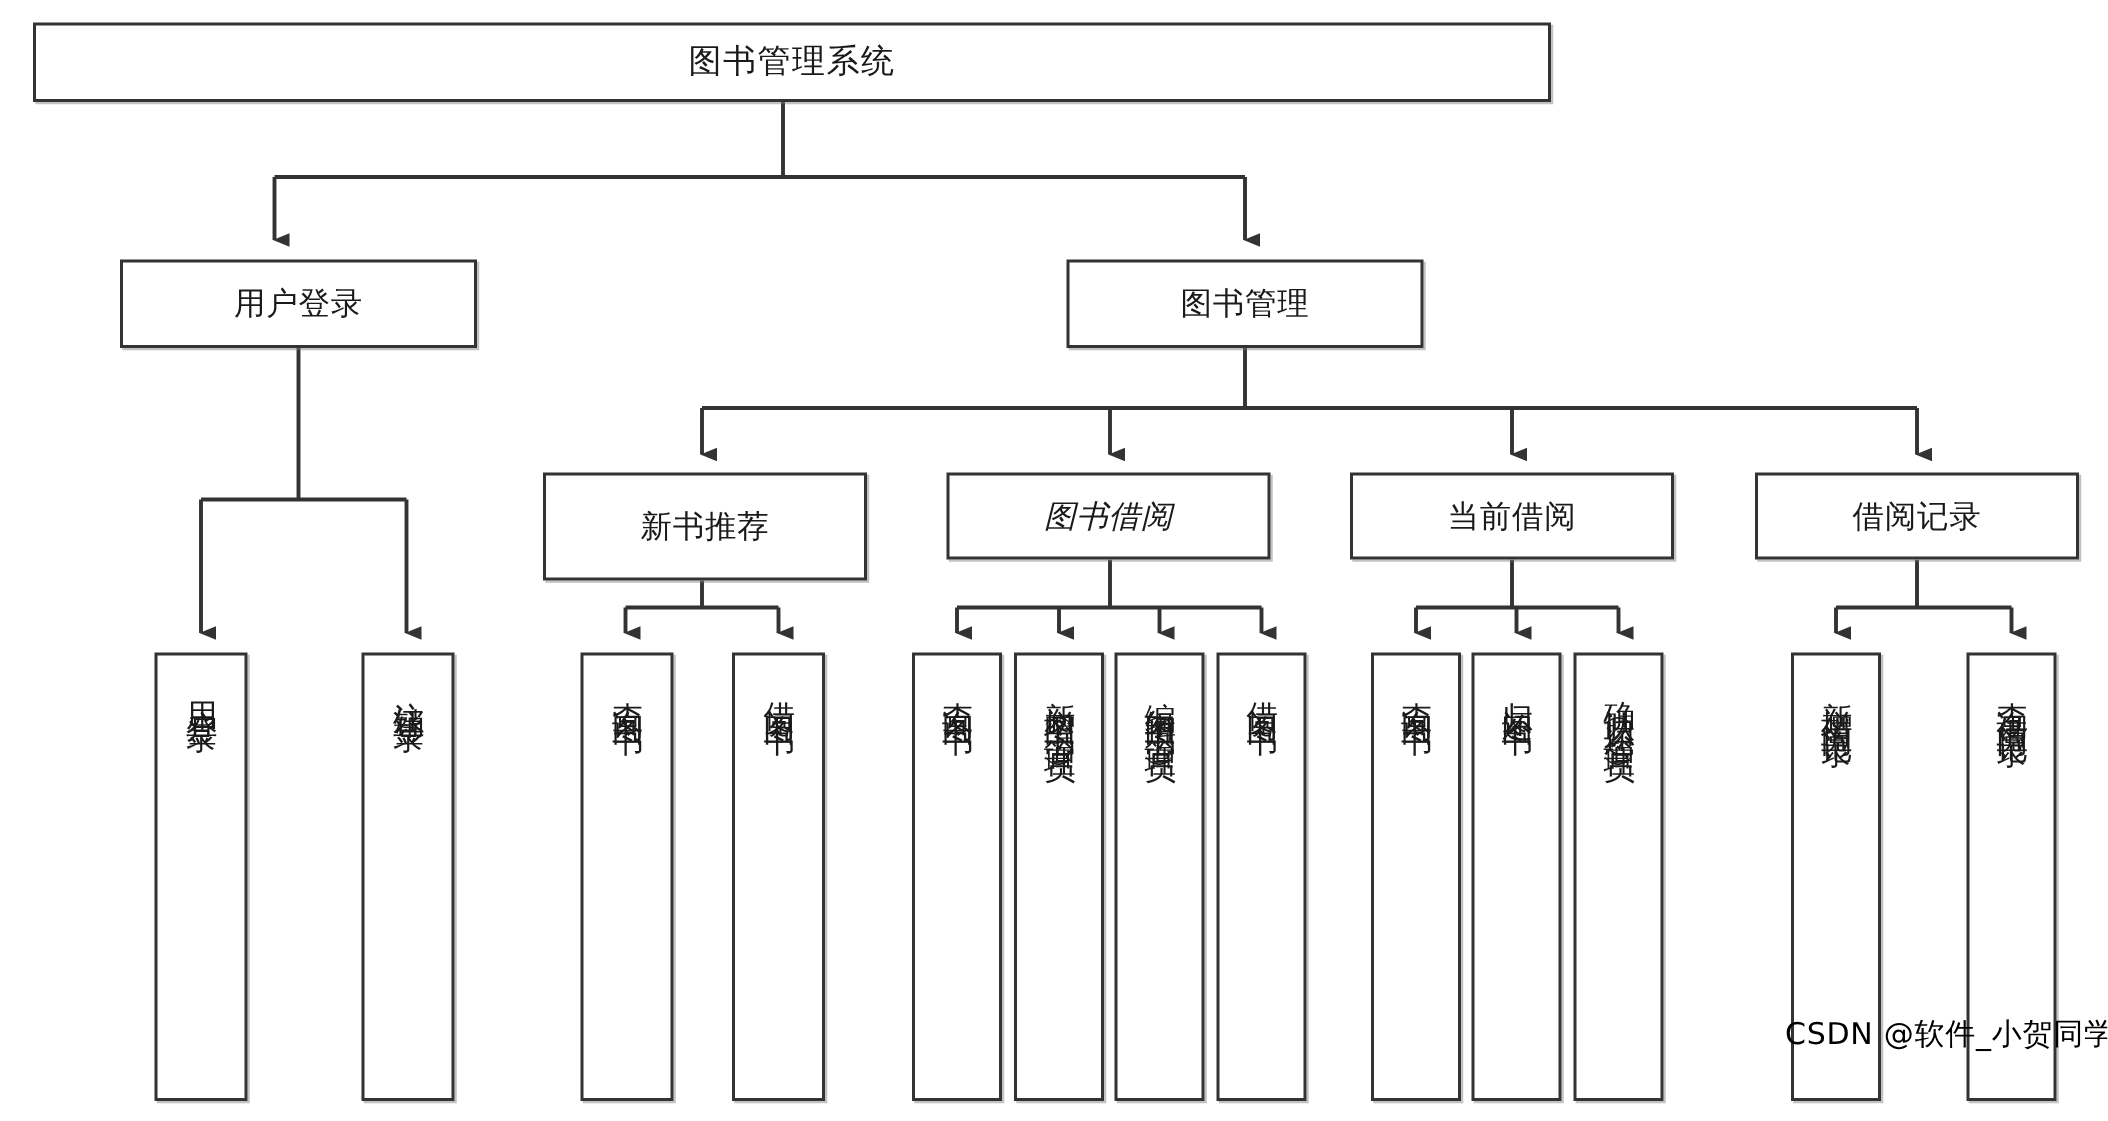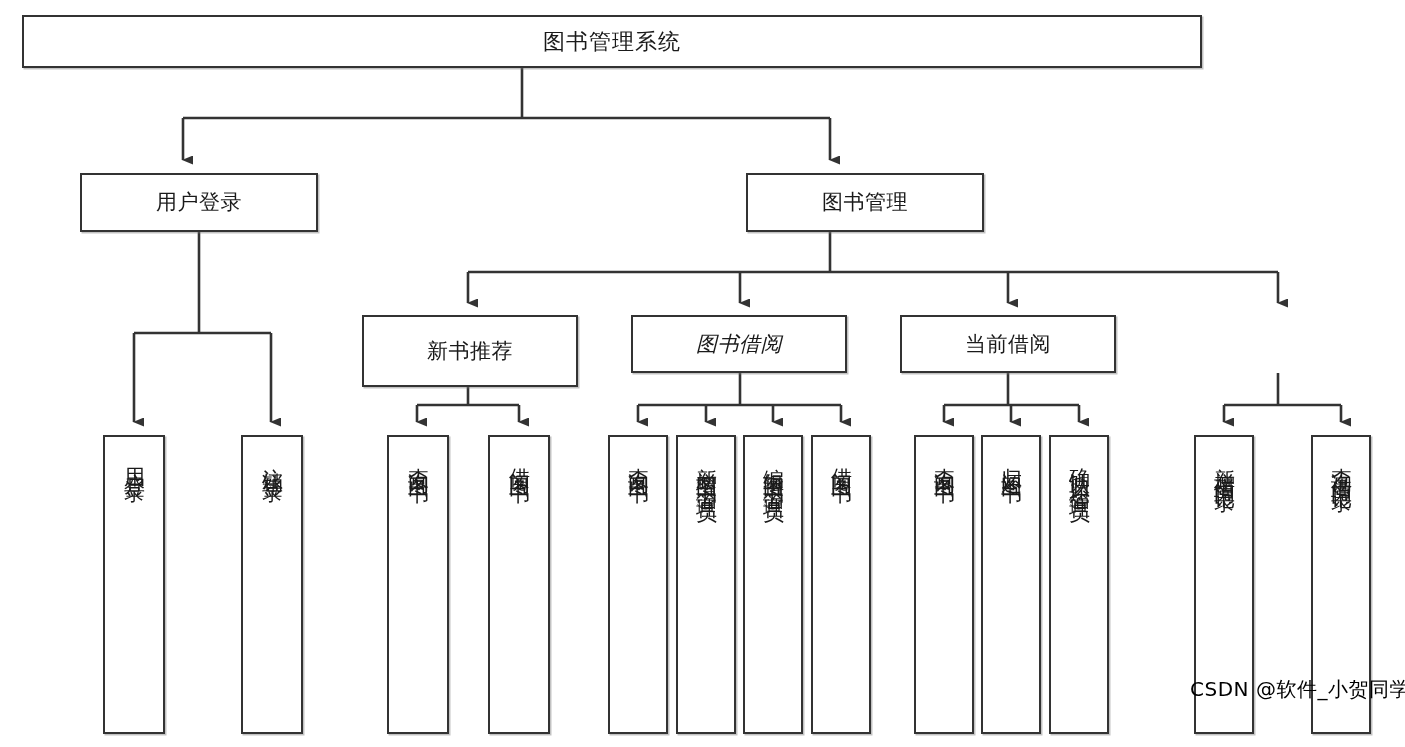--- a/index.html
+++ b/index.html
@@ -126,44 +126,47 @@
       <path d="M 1011 405 L 1011 422" marker-end="url(#arrowhead)"></path>
       <path d="M 1079 405 L 1079 422" marker-end="url(#arrowhead)"></path>
 
       <path d="M 1278 373 L 1278 405"></path>
       <path d="M 1224 405 L 1341 405"></path>
       <path d="M 1224 405 L 1224 422" marker-end="url(#arrowhead)"></path>
       <path d="M 1341 405 L 1341 422" marker-end="url(#arrowhead)"></path>
     </g>
   </svg>
 
-  <div class="node root horizontal" style="left:22px; top:15px; width:1180px; height:53px;">
+  <div class="node root horizontal" style="left:22px; top:15px; width:1012px; height:53px;">
     <span class="node-label">图书管理系统</span>
   </div>
 
   <div class="node horizontal" style="left:80px; top:173px; width:238px; height:59px;">
     <span class="node-label">用户登录</span>
   </div>
 
-  <div class="node horizontal" style="left:711px; top:173px; width:238px; height:59px;margin-left:35px;">
+  <div class="node horizontal" style="left:711px; top:173px; width:238px; height:59px;">
     <span class="node-label">图书管理</span>
   </div>
 
   <div class="node horizontal" style="left:362px; top:315px; width:216px; height:72px;">
     <span class="node-label">新书推荐</span>
   </div>
 
   <div class="node horizontal" style="left:631px; top:315px; width:216px; height:58px;font-style:italic;">
     <span class="node-label">图书借阅</span>
   </div>
 
   <div class="node horizontal" style="left:900px; top:315px; width:216px; height:58px;">
     <span class="node-label">当前借阅</span>
   </div>
 
+  <div class="node horizontal" style="left:1170px; top:315px; width:216px; height:58px;">
+    <span class="node-label">借阅记录</span>
+  </div>
 
   <div class="node vertical" style="left:103px; top:435px; width:62px; height:299px;">
     <span class="node-label">用户登录</span>
   </div>
 
   <div class="node vertical" style="left:241px; top:435px; width:62px; height:299px;">
     <span class="node-label">注销登录</span>
   </div>
 
   <div class="node vertical" style="left:387px; top:435px; width:62px; height:299px;">

